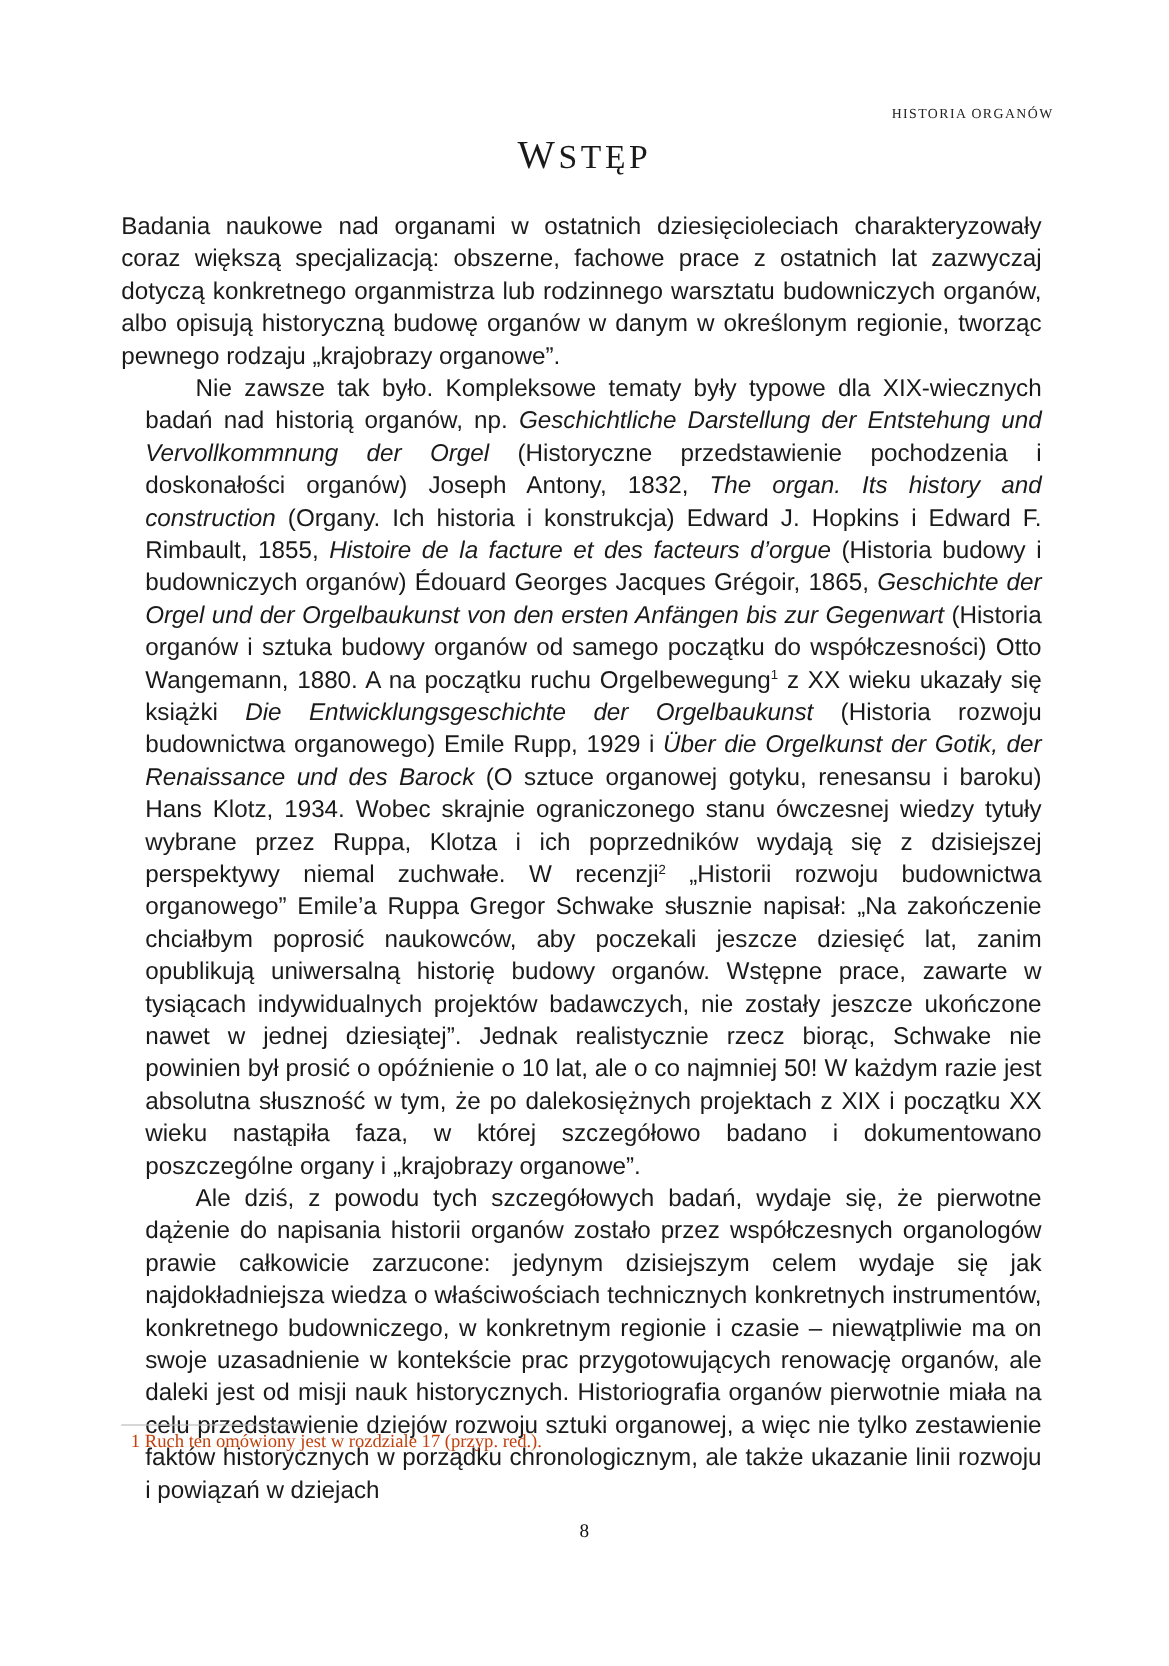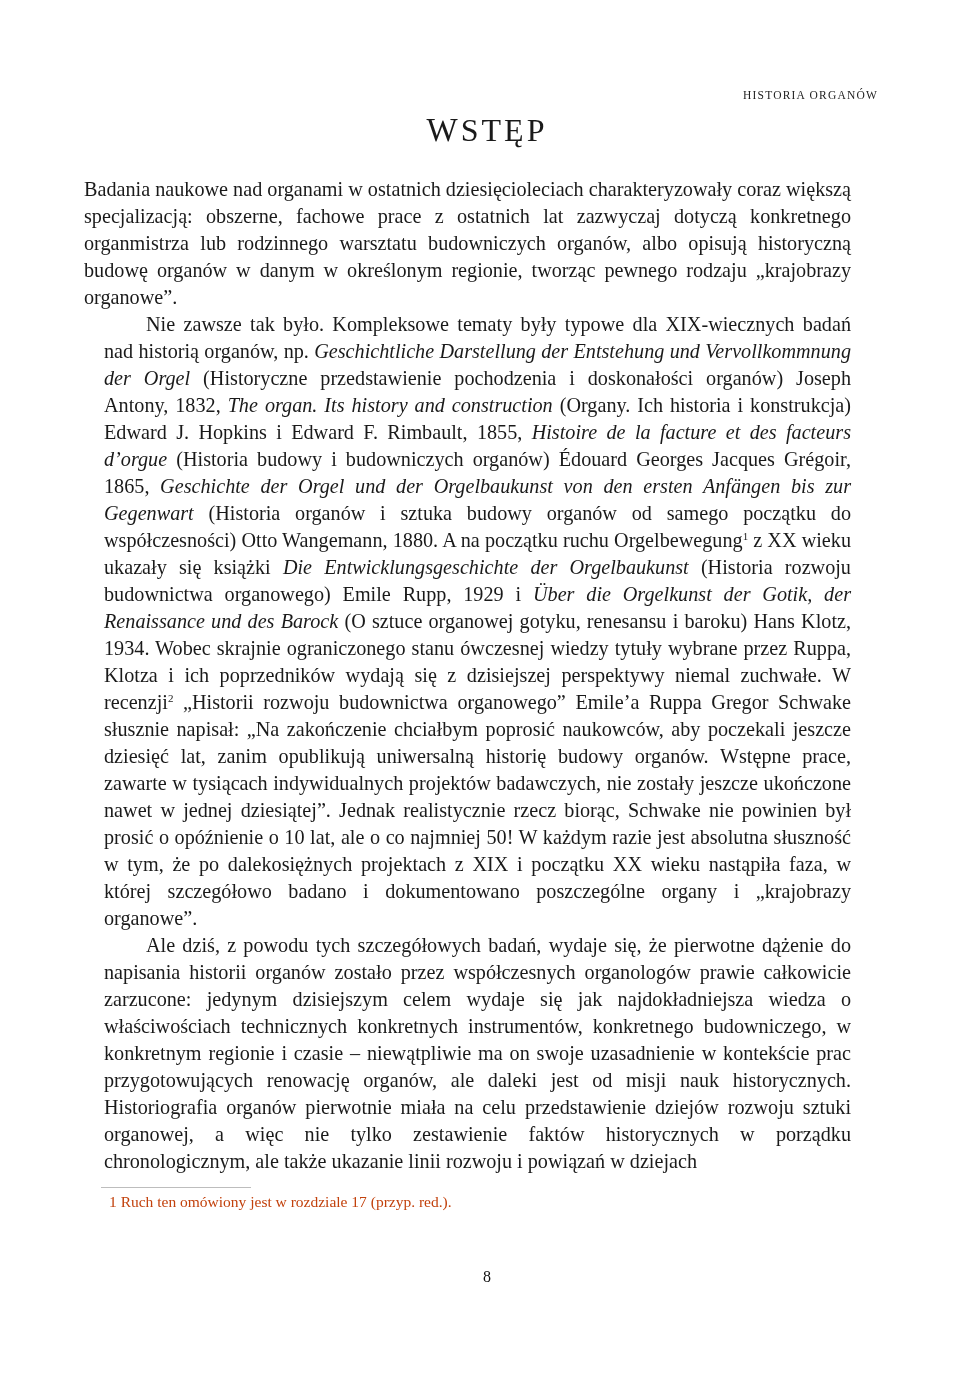--- a/index.html
+++ b/index.html
@@ -8,24 +8,24 @@
       position: absolute; top: 89px; right: 96px;
       font-family: "Liberation Serif", serif; font-size: 11.5px;
       letter-spacing: 1.2px; text-transform: uppercase; color: #222;
       font-variant: small-caps;
     }
     .title {
       position: absolute; top: 112px; left: 0; width: 974px; text-align: center;
       font-family: "Liberation Serif", serif; font-size: 33px; letter-spacing: 3px;
       color: #1a1a1a; font-weight: normal; margin: 0;
     }
-    .title .small { font-size: 32px; }
+    .title .small { font-size: 28px; }
     .body-text {
-      position: absolute; top: 176px; left: 84px; width: 767px;
-      font-family: Liberation Serif, serif; font-size: 20.2px; line-height: 27px;
+      position: absolute; top: 176px; left: 101px; width: 767px;
+      font-family: Liberation Sans, sans-serif; font-size: 20.2px; line-height: 27px;
       text-align: justify; hyphens: manual;
     }
     .body-text p { margin: 0; }
     .body-text p.indent { text-indent: 42px; margin-left: 20px; }
     .body-text i { font-style: italic; }
     sup.fnref { font-size: 11px; vertical-align: 7px; line-height: 0; }
     .fn-rule {
       position: absolute; top: 1187px; left: 101px; width: 150px; height: 0;
       border-top: 1px solid #bdbdbd;
     }

